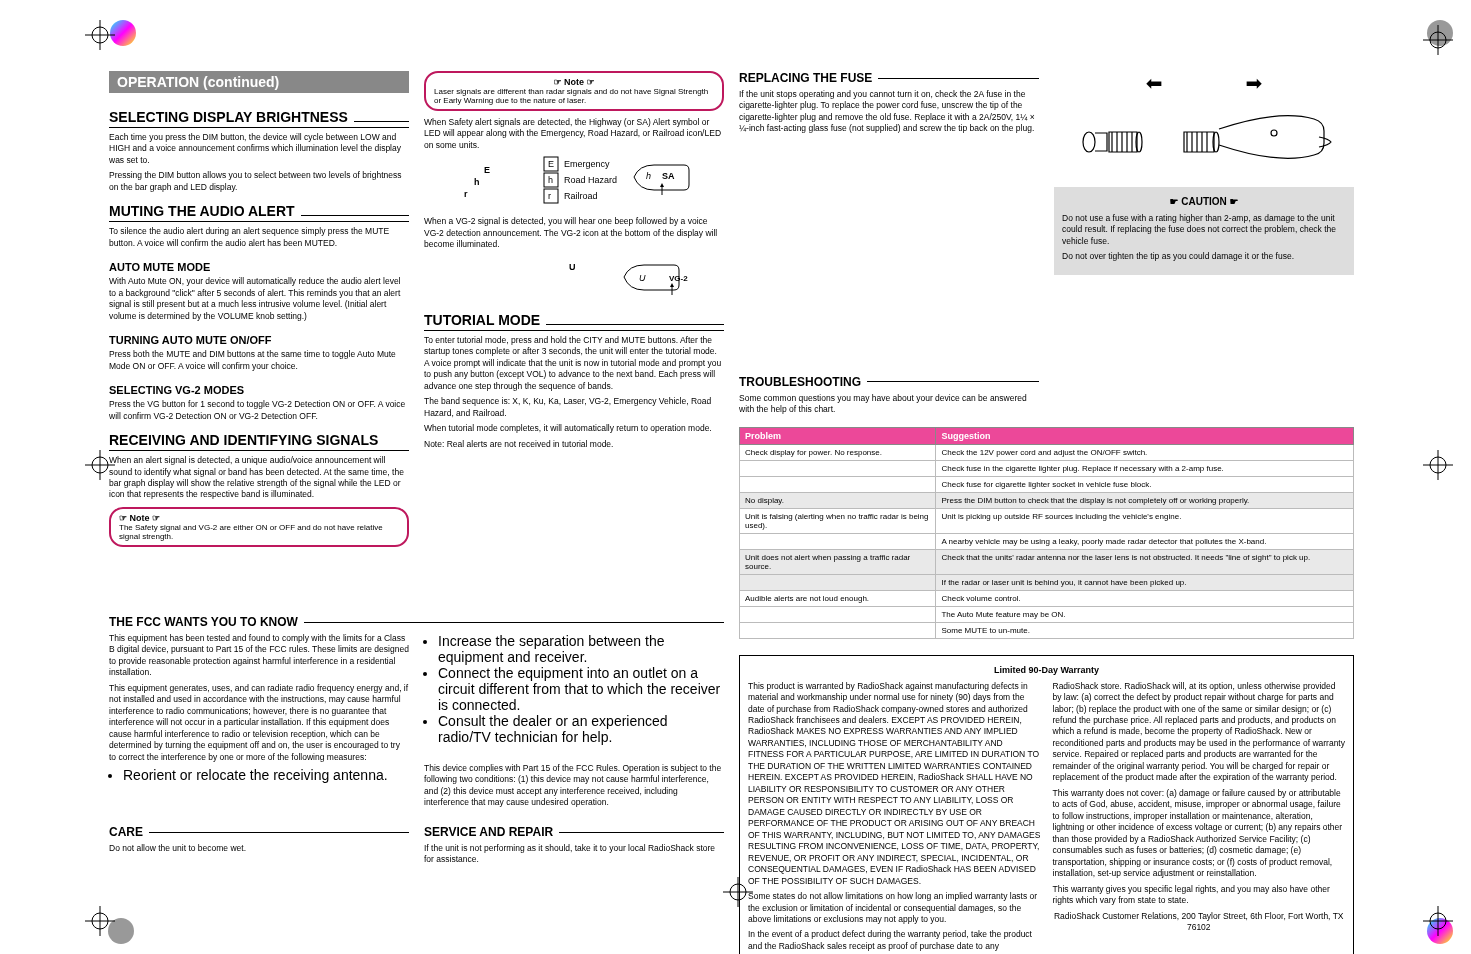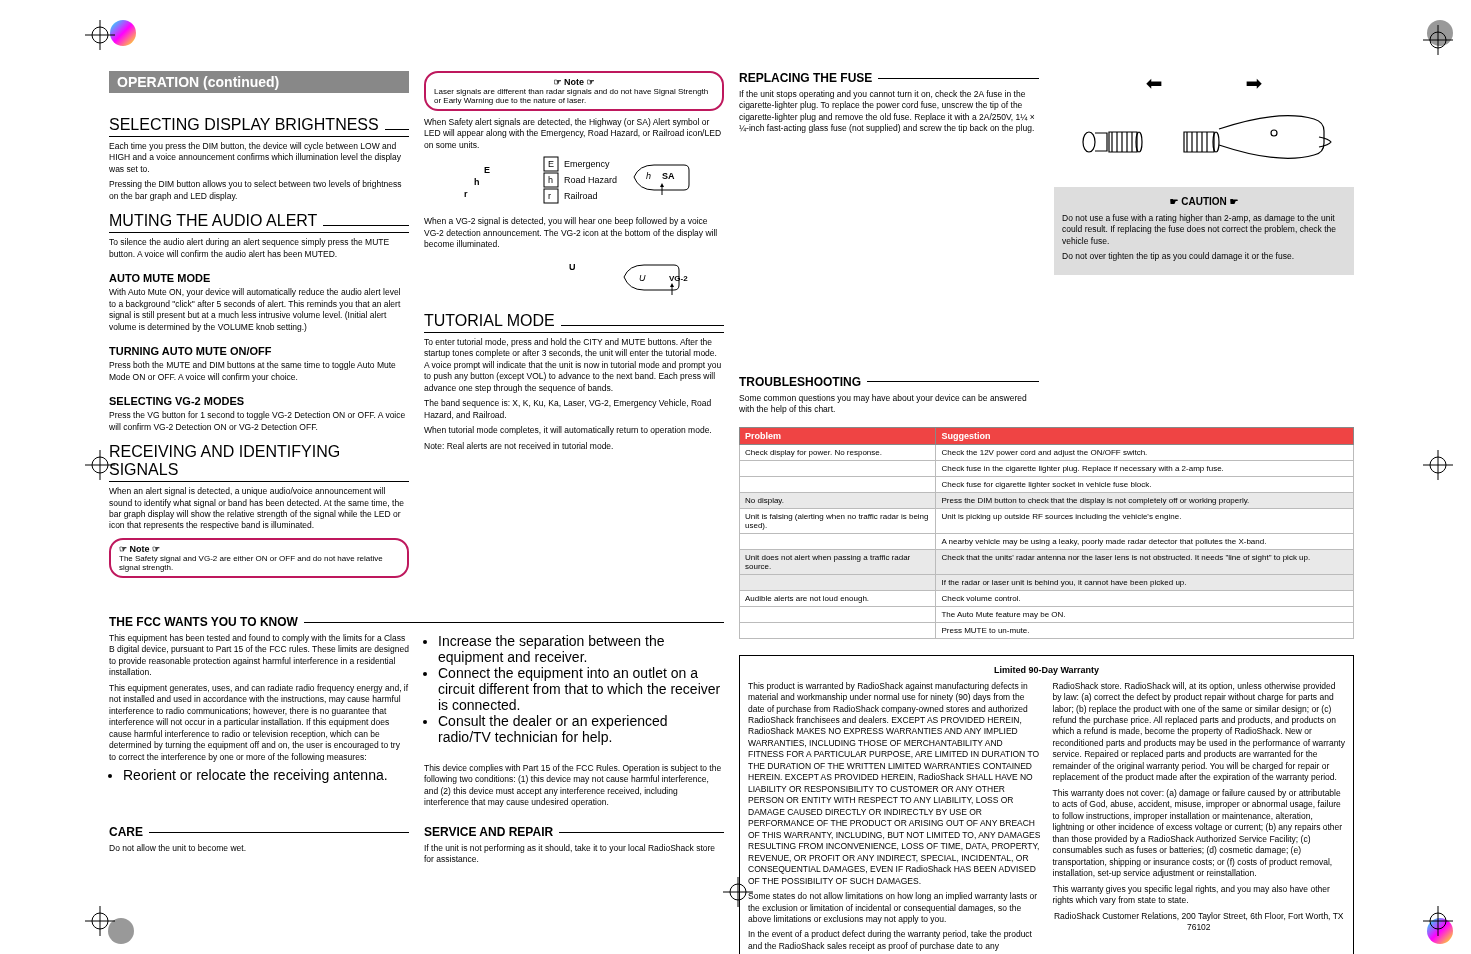--- a/index.html
+++ b/index.html
@@ -54,25 +54,25 @@
   .col2 { left: 315px; }
   .col3 { left: 630px; }
   .col4 { left: 945px; }
 
   .headerbar {
     background: #888;
     color: #fff;
     font-weight: bold;
     padding: 3px 8px;
     font-size: 14px;
-    margin-bottom: 23px;
+    margin-bottom: 16px;
   }
   .subhead {
-    font-weight: normal;
-    font-size: 16px;
+    font-weight: bold;
+    font-size: 14px;
     margin-top: 10px;
     margin-bottom: 4px;
     border-bottom: 1px solid #000;
     padding-bottom: 2px;
     display: flex;
     align-items: baseline;
     gap: 6px;
   }
   .subhead .hline { flex: 1; height: 1px; background: #000; }
   h3.small {
@@ -99,21 +99,21 @@
     margin-top: 8px;
   }
   .cautionbox .ctitle { text-align: center; font-weight: bold; font-size: 10px; margin-bottom: 4px; }
   .tbl {
     width: 100%;
     border-collapse: collapse;
     font-size: 8px;
     margin-top: 6px;
   }
   .tbl th {
-    background: #ef4444;
+    background: #ec4899;
     color: #fff;
     text-align: left;
     padding: 3px 5px;
     font-size: 9px;
     border: 1px solid #888;
   }
   .tbl td {
     border: 1px solid #bbb;
     padding: 3px 5px;
     vertical-align: top;
@@ -420,21 +420,21 @@
           <tr>
             <td>Audible alerts are not loud enough.</td>
             <td>Check volume control.</td>
           </tr>
           <tr>
             <td></td>
             <td>The Auto Mute feature may be ON.</td>
           </tr>
           <tr>
             <td></td>
-            <td>Press MUTE to un-mute.</td>
+            <td>Some MUTE to un-mute.</td>
           </tr>
         </tbody>
     </table>
   </div>
 
   <div class="wide" style="left:630px; top:570px; width:615px;">
     <div class="infobox">
       <div style="text-align:center;font-weight:bold;font-size:9px;margin-bottom:4px;">Limited 90-Day Warranty</div>
       <div style="column-count:2; column-gap:12px;">
         <p>This product is warranted by RadioShack against manufacturing defects in material and workmanship under normal use for ninety (90) days from the date of purchase from RadioShack company-owned stores and authorized RadioShack franchisees and dealers. EXCEPT AS PROVIDED HEREIN, RadioShack MAKES NO EXPRESS WARRANTIES AND ANY IMPLIED WARRANTIES, INCLUDING THOSE OF MERCHANTABILITY AND FITNESS FOR A PARTICULAR PURPOSE, ARE LIMITED IN DURATION TO THE DURATION OF THE WRITTEN LIMITED WARRANTIES CONTAINED HEREIN. EXCEPT AS PROVIDED HEREIN, RadioShack SHALL HAVE NO LIABILITY OR RESPONSIBILITY TO CUSTOMER OR ANY OTHER PERSON OR ENTITY WITH RESPECT TO ANY LIABILITY, LOSS OR DAMAGE CAUSED DIRECTLY OR INDIRECTLY BY USE OR PERFORMANCE OF THE PRODUCT OR ARISING OUT OF ANY BREACH OF THIS WARRANTY, INCLUDING, BUT NOT LIMITED TO, ANY DAMAGES RESULTING FROM INCONVENIENCE, LOSS OF TIME, DATA, PROPERTY, REVENUE, OR PROFIT OR ANY INDIRECT, SPECIAL, INCIDENTAL, OR CONSEQUENTIAL DAMAGES, EVEN IF RadioShack HAS BEEN ADVISED OF THE POSSIBILITY OF SUCH DAMAGES.</p>

